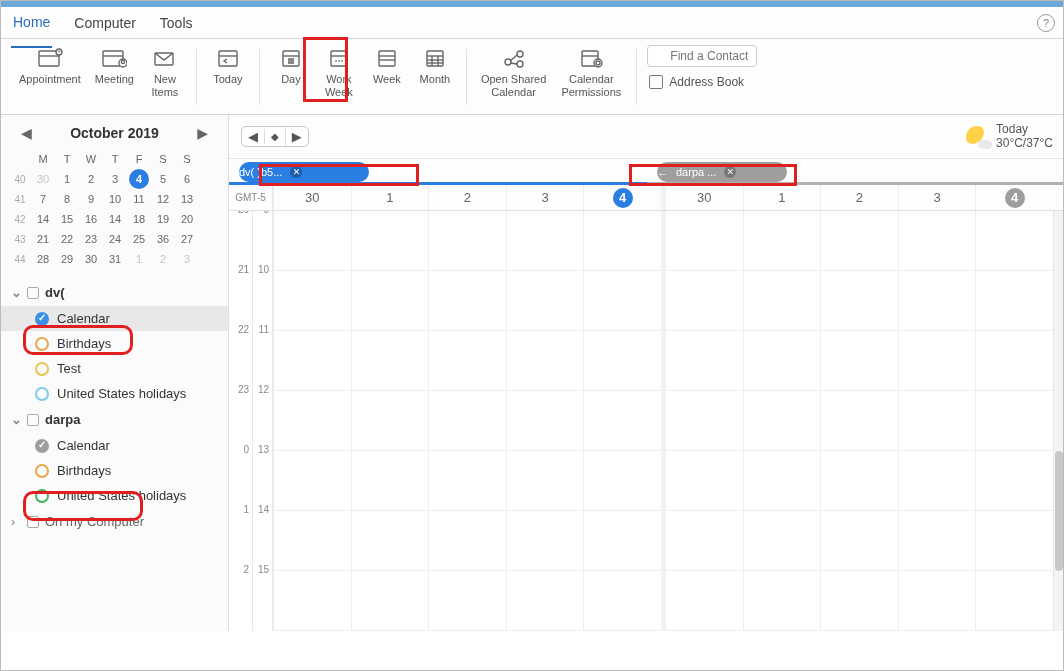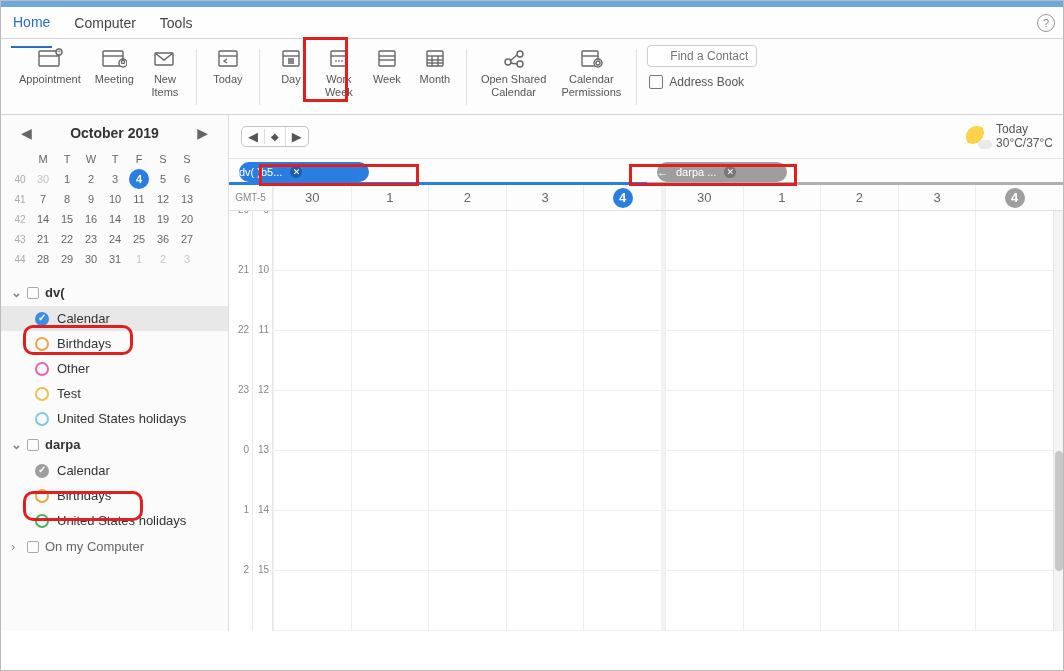--- a/index.html
+++ b/index.html
@@ -368,24 +368,20 @@
       </div>
           <div class="cal-item sel">
            <span class="dot check"></span>
             <span>Calendar</span>
          </div>
           <div class="cal-item">
            <span class="dot" style="border-color:#e8a64e"></span>
             <span>Birthdays</span>
          </div>
           <div class="cal-item">
-           <span class="dot" style="border-color:#e466b1"></span>
-            <span>Other</span>
-         </div>
-          <div class="cal-item">
            <span class="dot" style="border-color:#e8c34e"></span>
             <span>Test</span>
          </div>
           <div class="cal-item">
            <span class="dot" style="border-color:#7fc9ea"></span>
             <span>United States holidays</span>
          </div>
           <div class="acct-head">
         <span class="chev">⌄</span>
         <span class="cb"></span>

